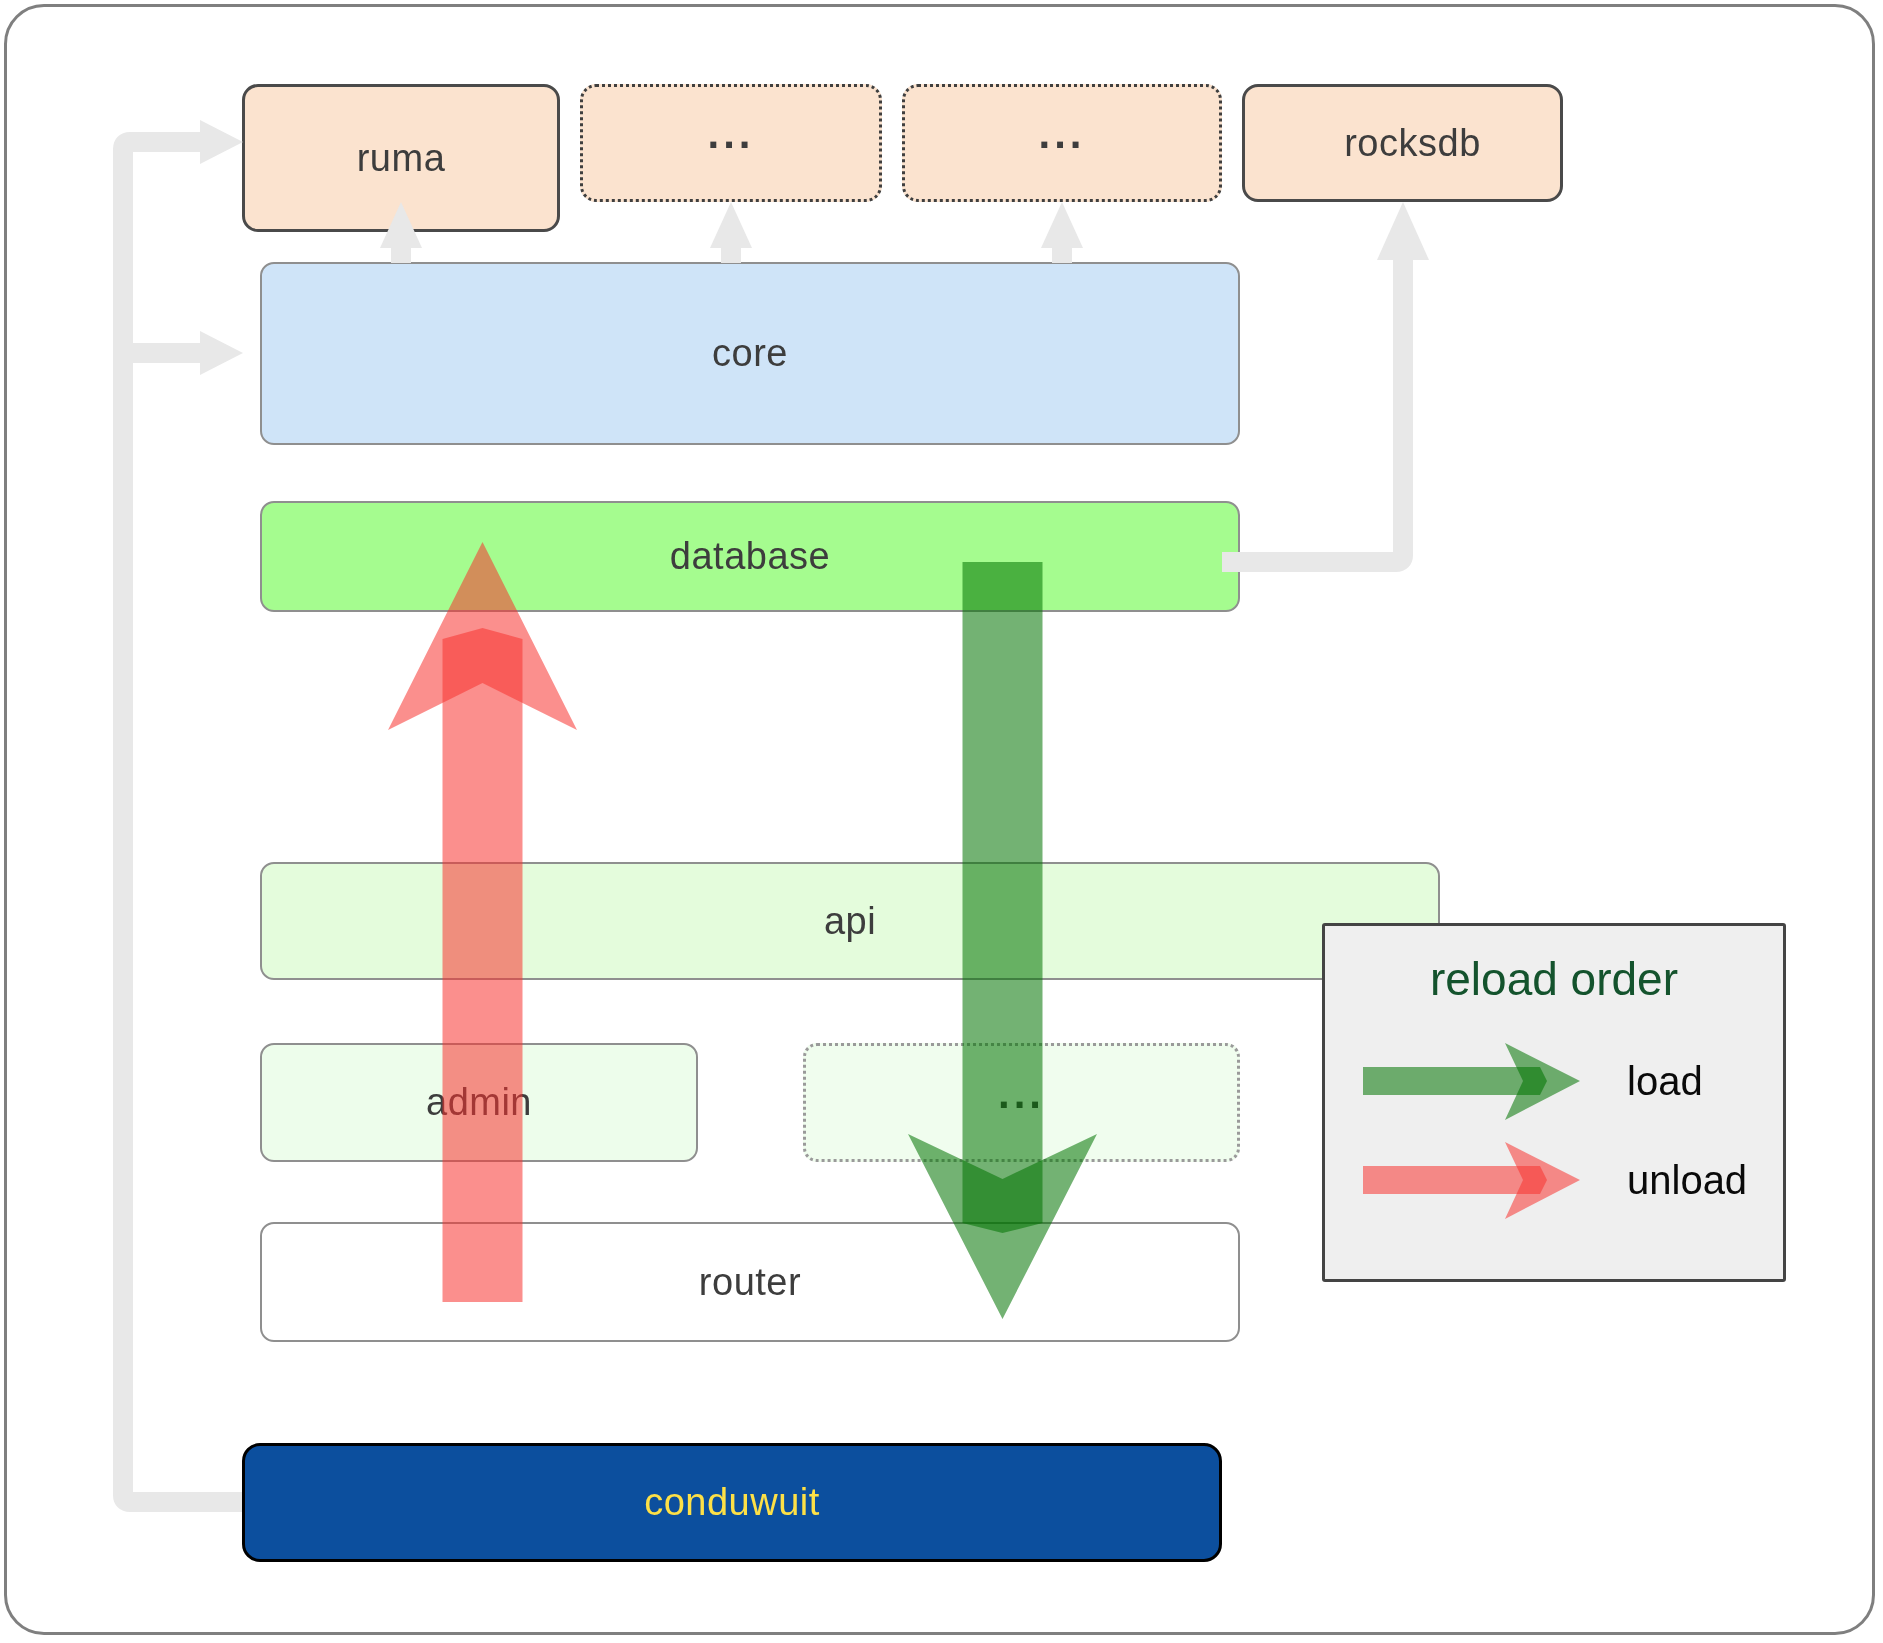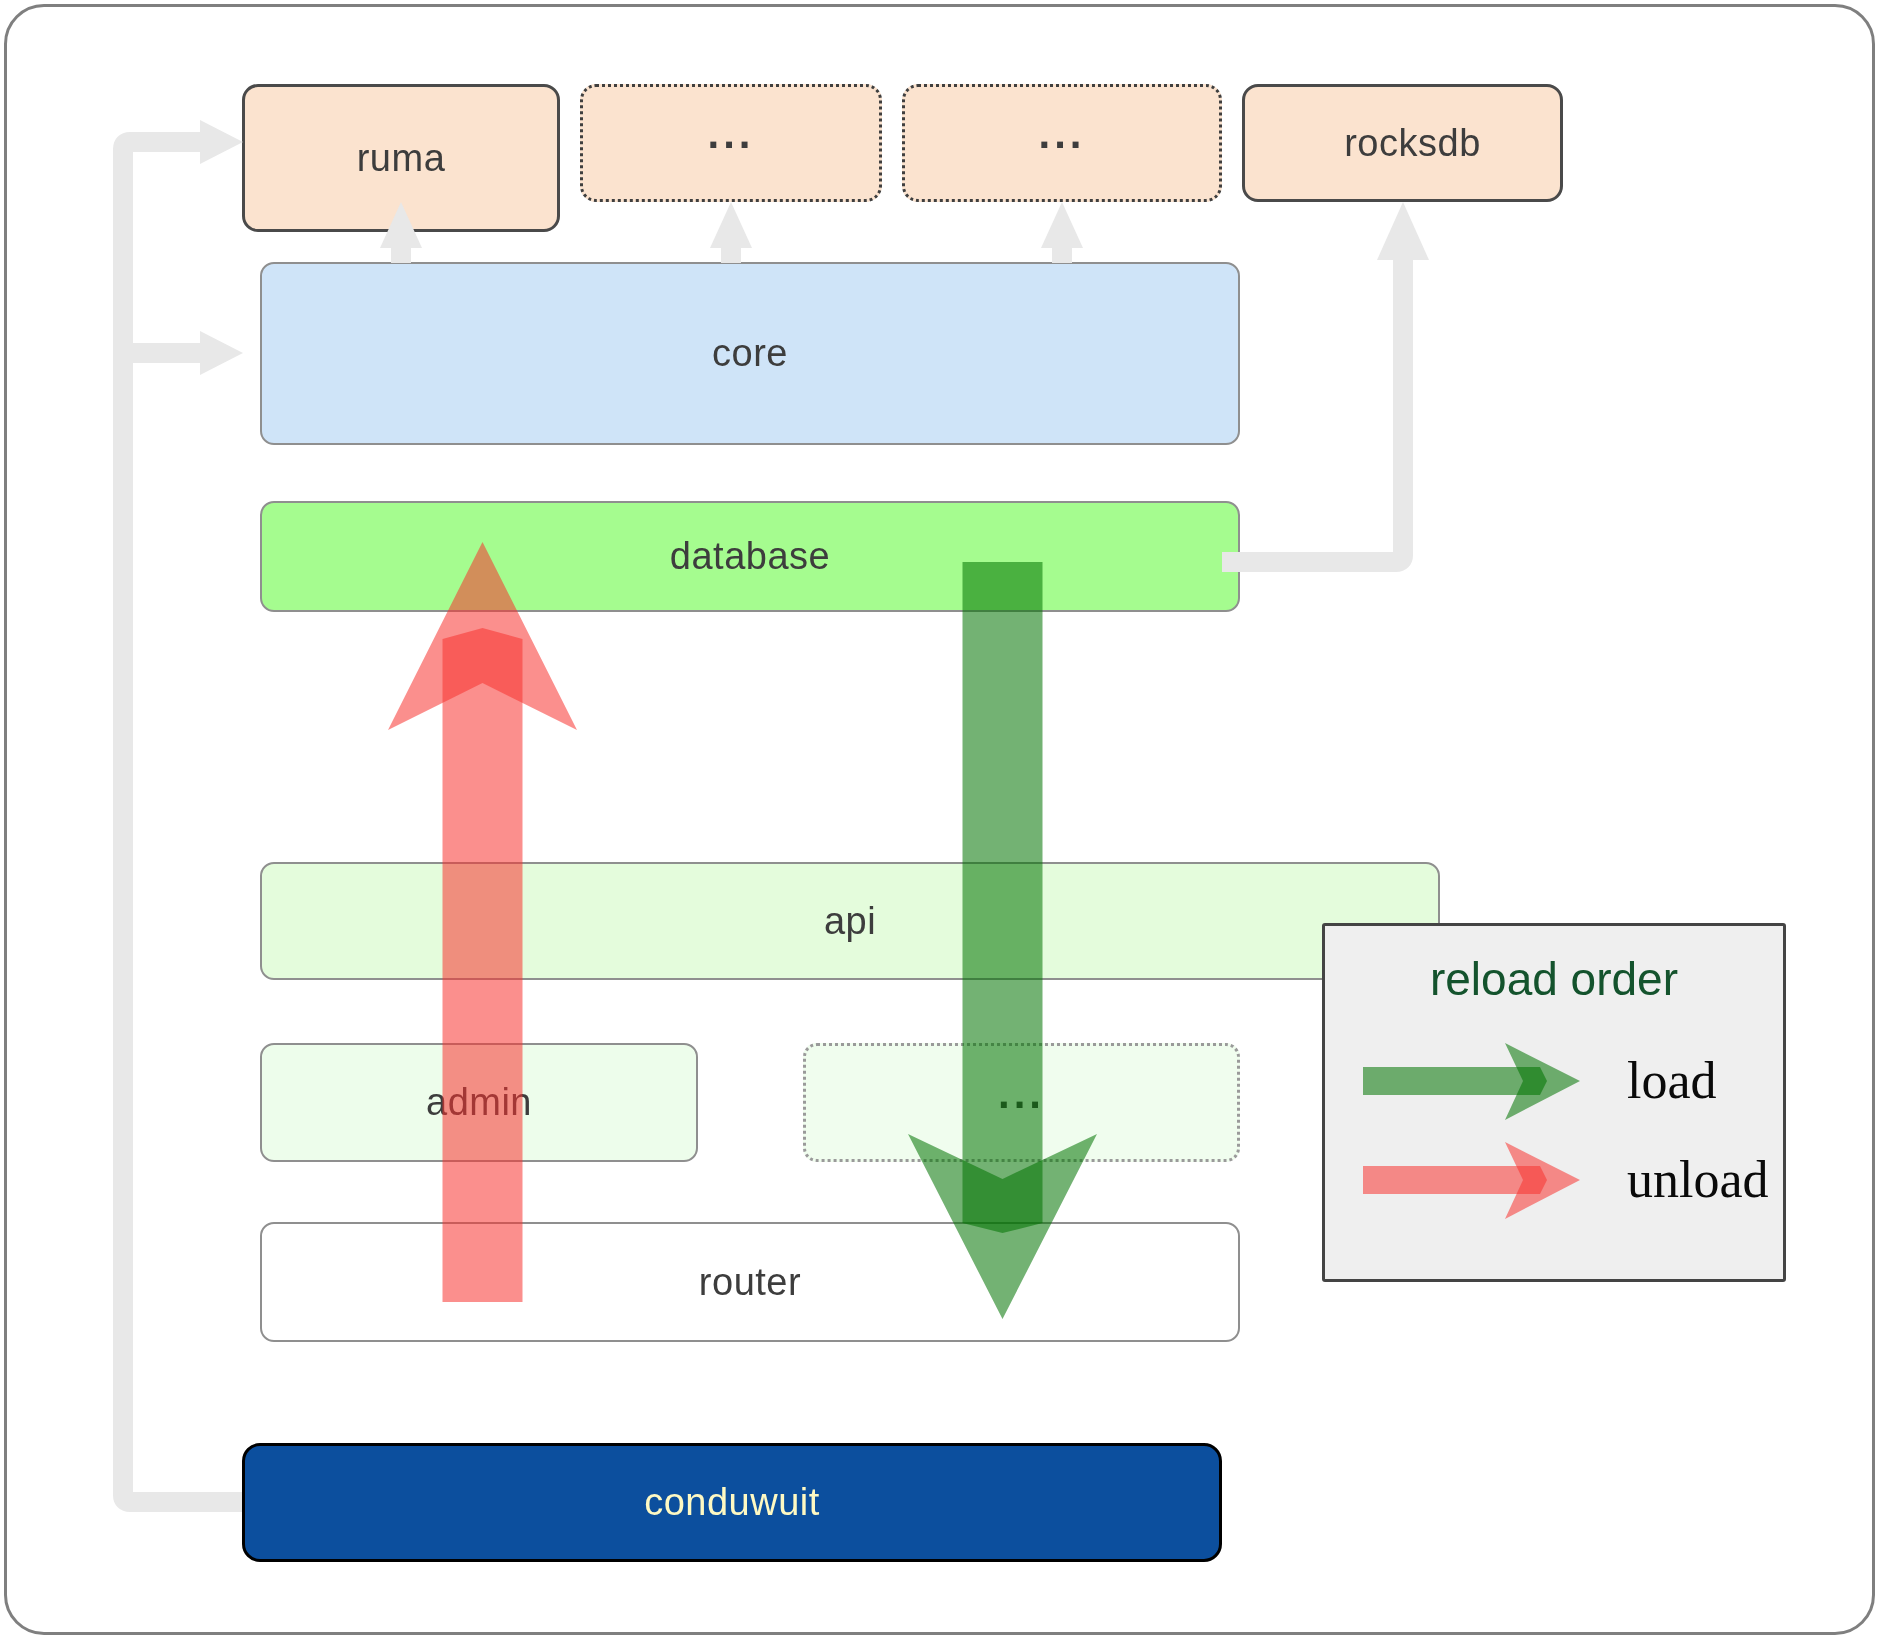--- a/index.html
+++ b/index.html
@@ -40,21 +40,21 @@
   #legend{
     position:absolute;left:1322px;top:923px;width:464px;height:359px;
     box-sizing:border-box;border:3px solid #444444;border-radius:3px;
   }
   #legend-title{
     position:absolute;left:1322px;top:952px;width:464px;text-align:center;
     font-size:46px;color:#14532d;
   }
   .legend-label{
     position:absolute;left:1627px;height:50px;line-height:50px;
-    font-size:52px;color:#0a0a0a;font-family:Liberation Serif, serif;
+    font-size:40px;color:#0a0a0a;
   }
   #legend-load-label{top:1056px;}
   #legend-unload-label{top:1155px;}
   .z1{z-index:1;} .z4{z-index:4;}
 </style>
 </head>
 <body>
 
 <div id="canvas">
 
@@ -103,21 +103,21 @@
     </div>
   <div class="box r14 solid-gray" id="n-admin" style="background: rgb(237, 253, 235);">
       <span>admin</span>
     </div>
   <div class="box r14 dotted-gray" id="n-dots3" style="background: rgb(240, 253, 238);">
       <span class="dots">...</span>
     </div>
   <div class="box r14 solid-gray" id="n-router" style="background: rgb(255, 255, 255);">
       <span>router</span>
     </div>
-  <div class="box" id="n-conduwuit" style="background: rgb(12, 79, 158); color: #fef9c3;">
+  <div class="box" id="n-conduwuit" style="background: rgb(12, 79, 158); color: #fde047;">
       <span>conduwuit</span>
     </div>
 
   <div id="legend" style="background: rgb(239, 239, 239);"></div>
   <div id="legend-title">reload order</div>
   <div class="legend-label" id="legend-load-label">load</div>
   <div class="legend-label" id="legend-unload-label">unload</div>
 
   <svg class="layer z4" width="1883" height="1643">
 

